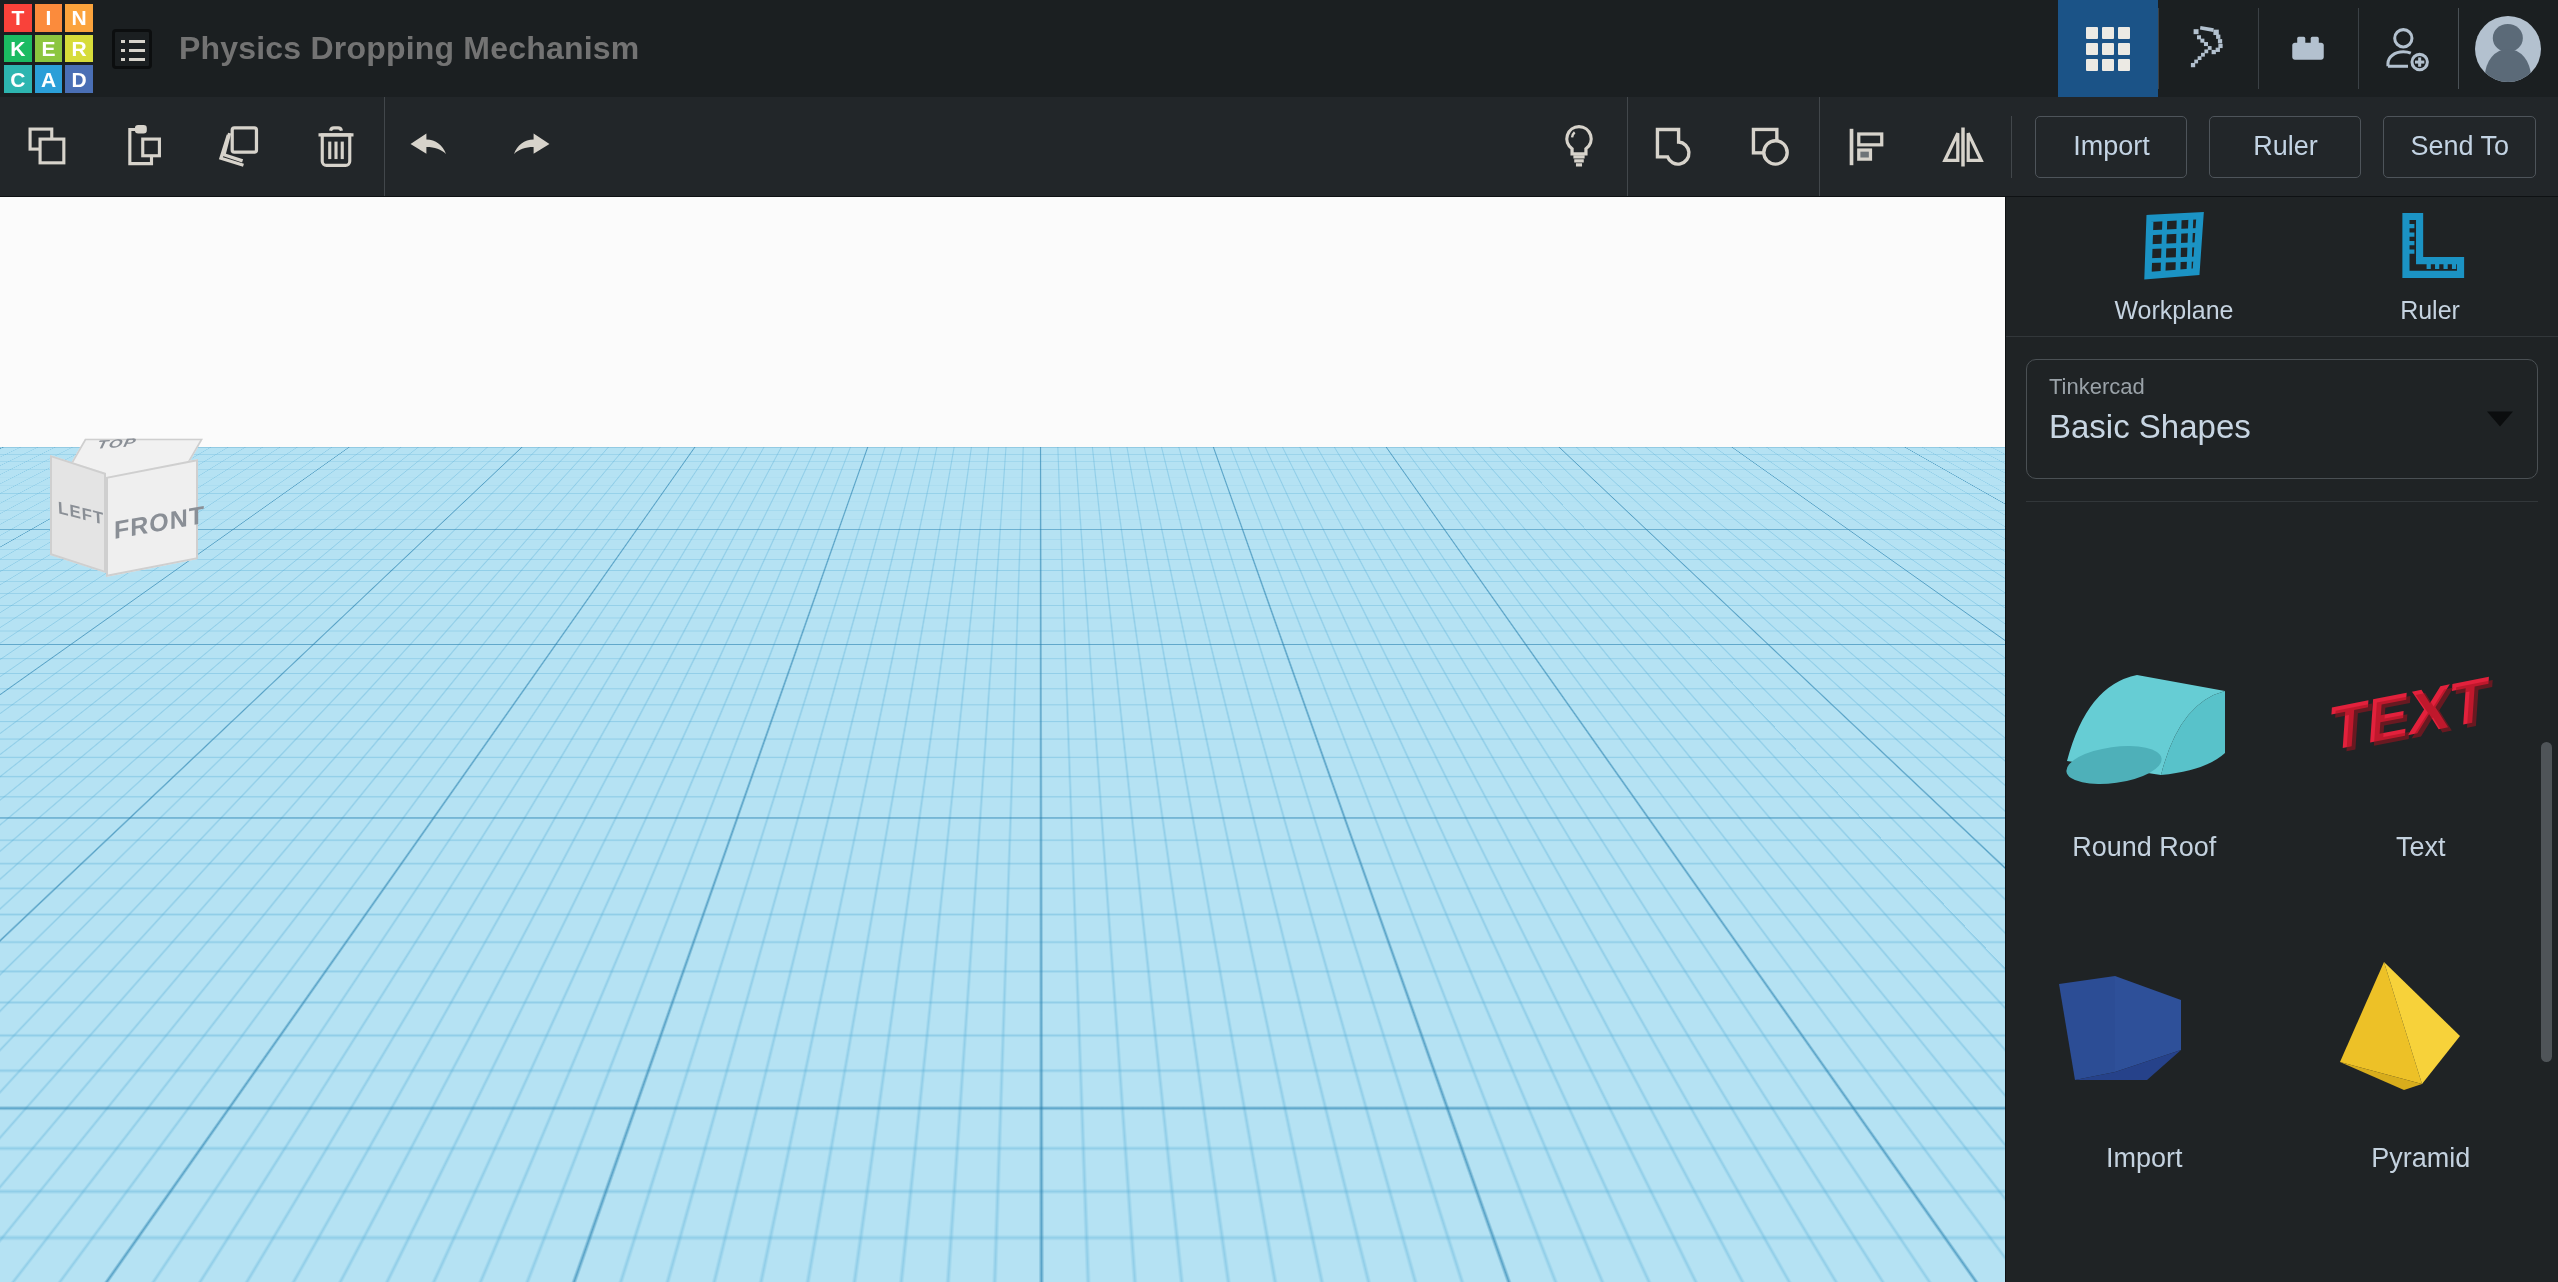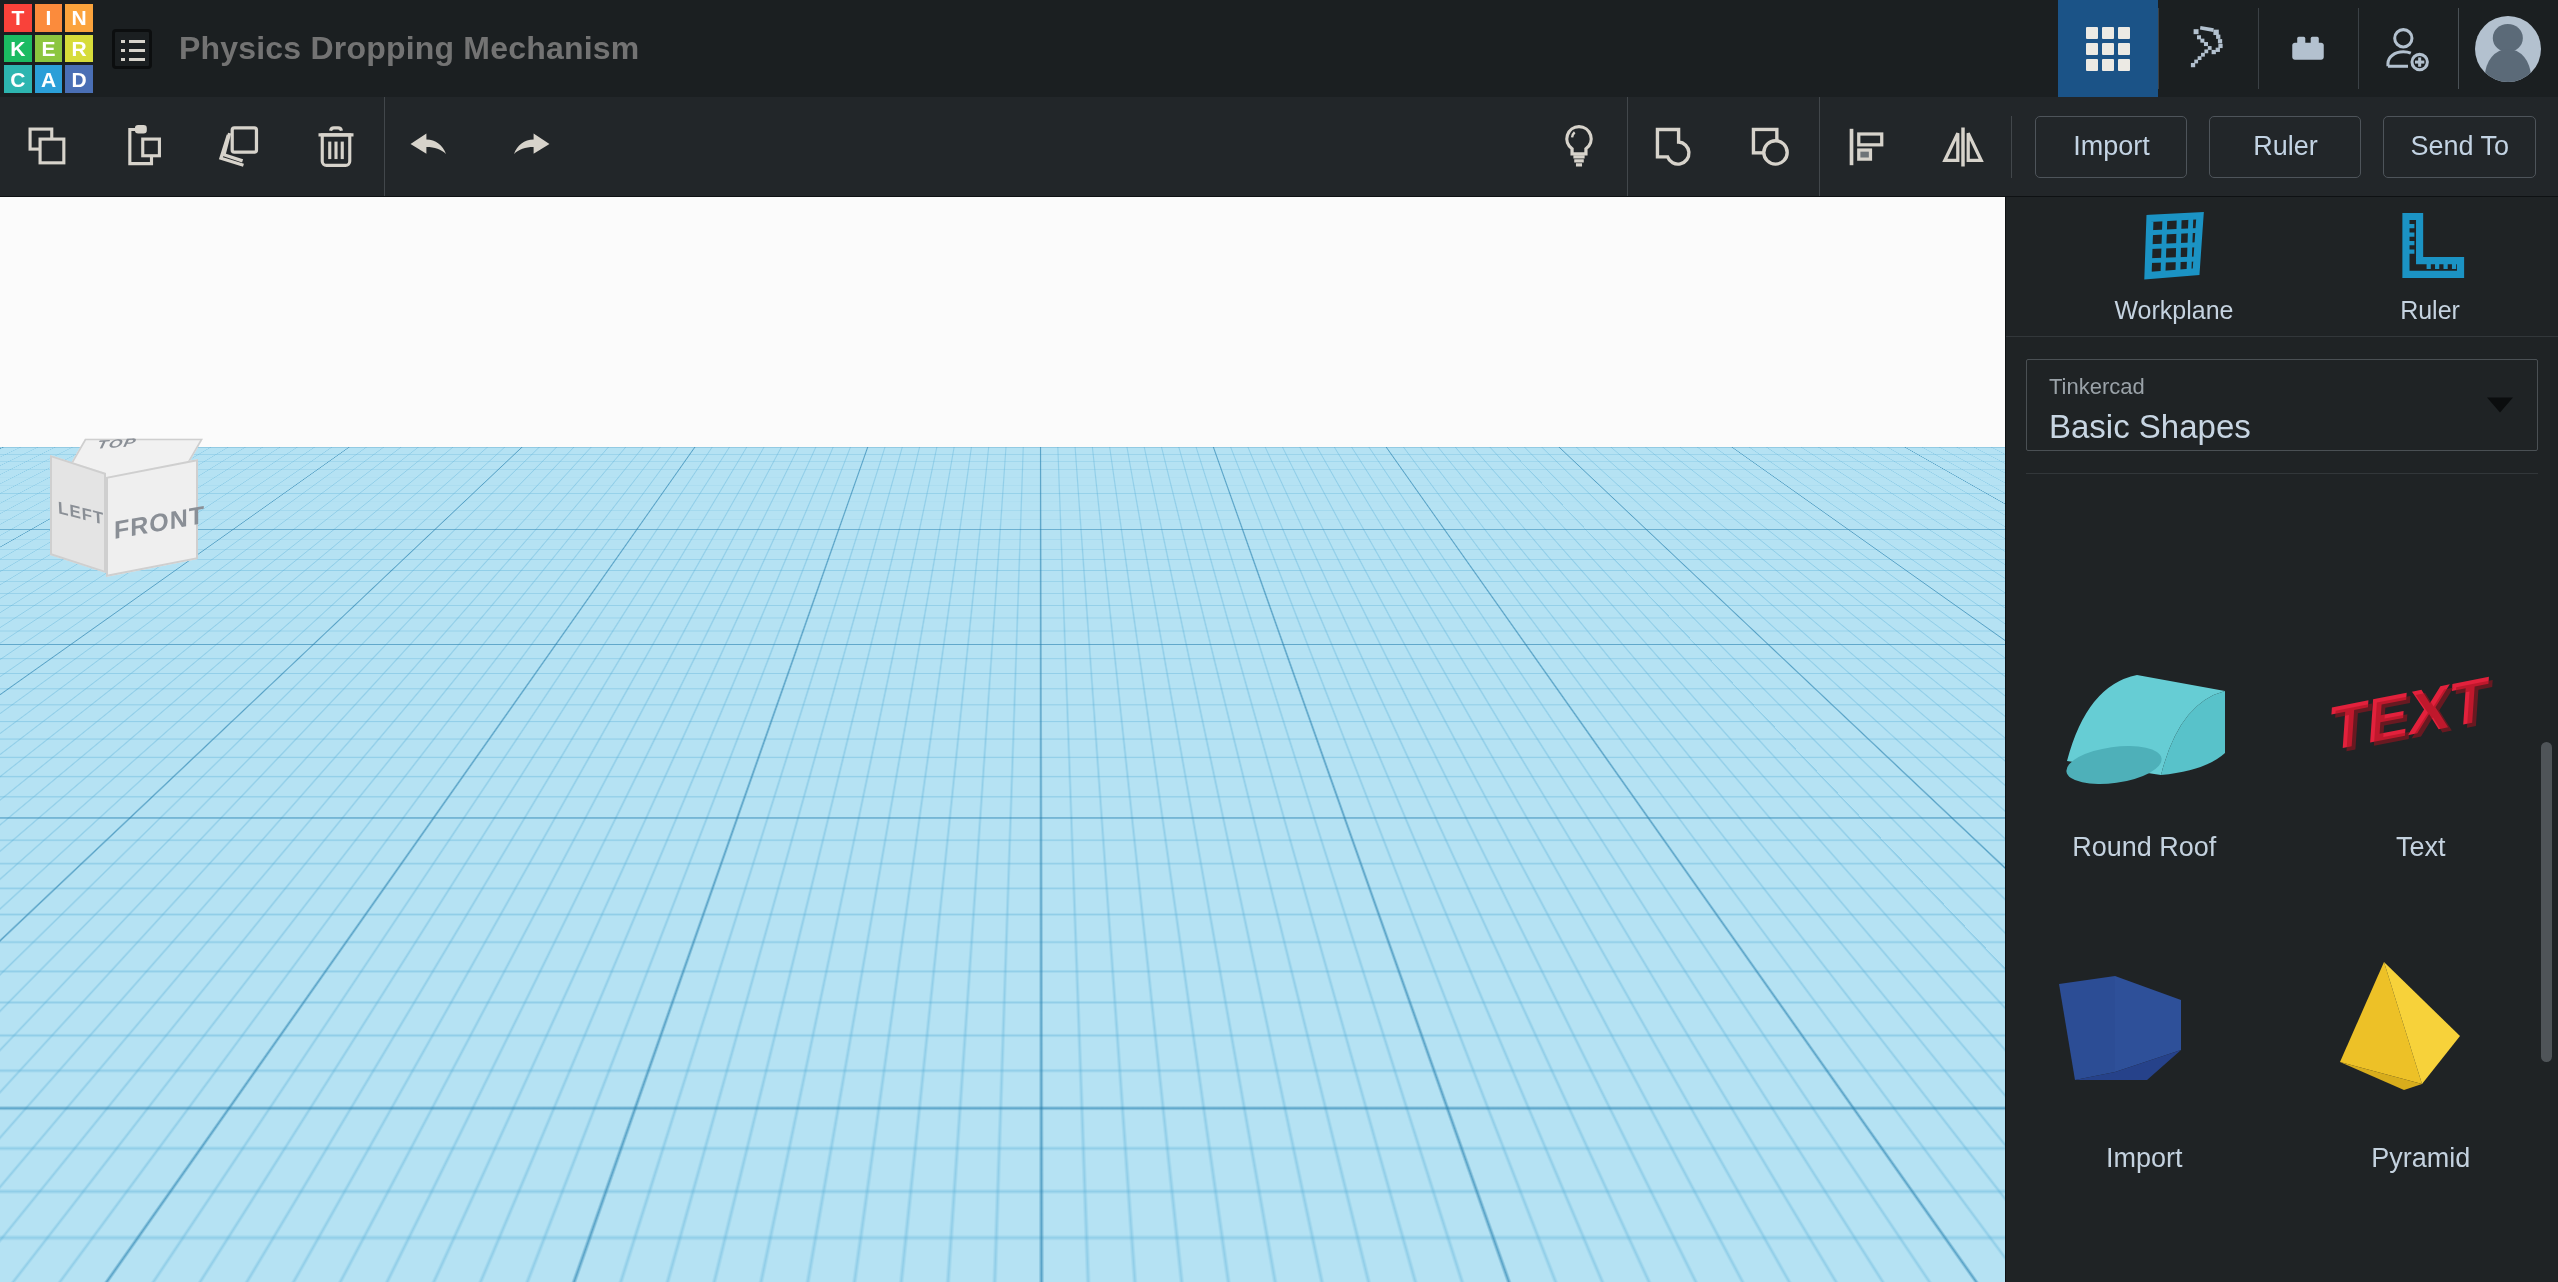--- a/index.html
+++ b/index.html
@@ -154,22 +154,22 @@
 
   
   #sidebar { position:absolute; left:2005px; top:197px; width:553px;
     height:1085px; background:#1f2325; border-left:1px solid #0e1113; }
 
   #wp-row { display:flex; height:140px; border-bottom:1px solid #32373a;padding-left:40px; }
   .wp-cell { flex:1; display:flex; flex-direction:column;
     align-items:center; justify-content:center; cursor:pointer; }
   .wp-cell .lbl { color:#c5d3e0; font-size:25px; margin-top:10px; }
 
-  #shape-select { margin:22px 20px 0 20px; height:92px;
-    border:1px solid #4a5054; border-radius:2px; padding:14px 22px;
+  #shape-select { margin:22px 20px 0 20px; height:120px;
+    border:1px solid #4a5054; border-radius:10px; padding:14px 22px;
     position:relative; cursor:pointer; }
   #shape-select .sml { color:#9aa2a8; font-size:22px; }
   #shape-select .big { color:#c8d6e3; font-size:33px; margin-top:8px; }
   #shape-select .caret { position:absolute; right:24px; top:50%;
     transform:translateY(-50%); width:0; height:0;
     border-left:13px solid transparent; border-right:13px solid transparent;
     border-top:15px solid #0b0d0e; }
 
   #shape-sep { margin:22px 20px 0 20px; height:1px; background:#32373a; }
 

